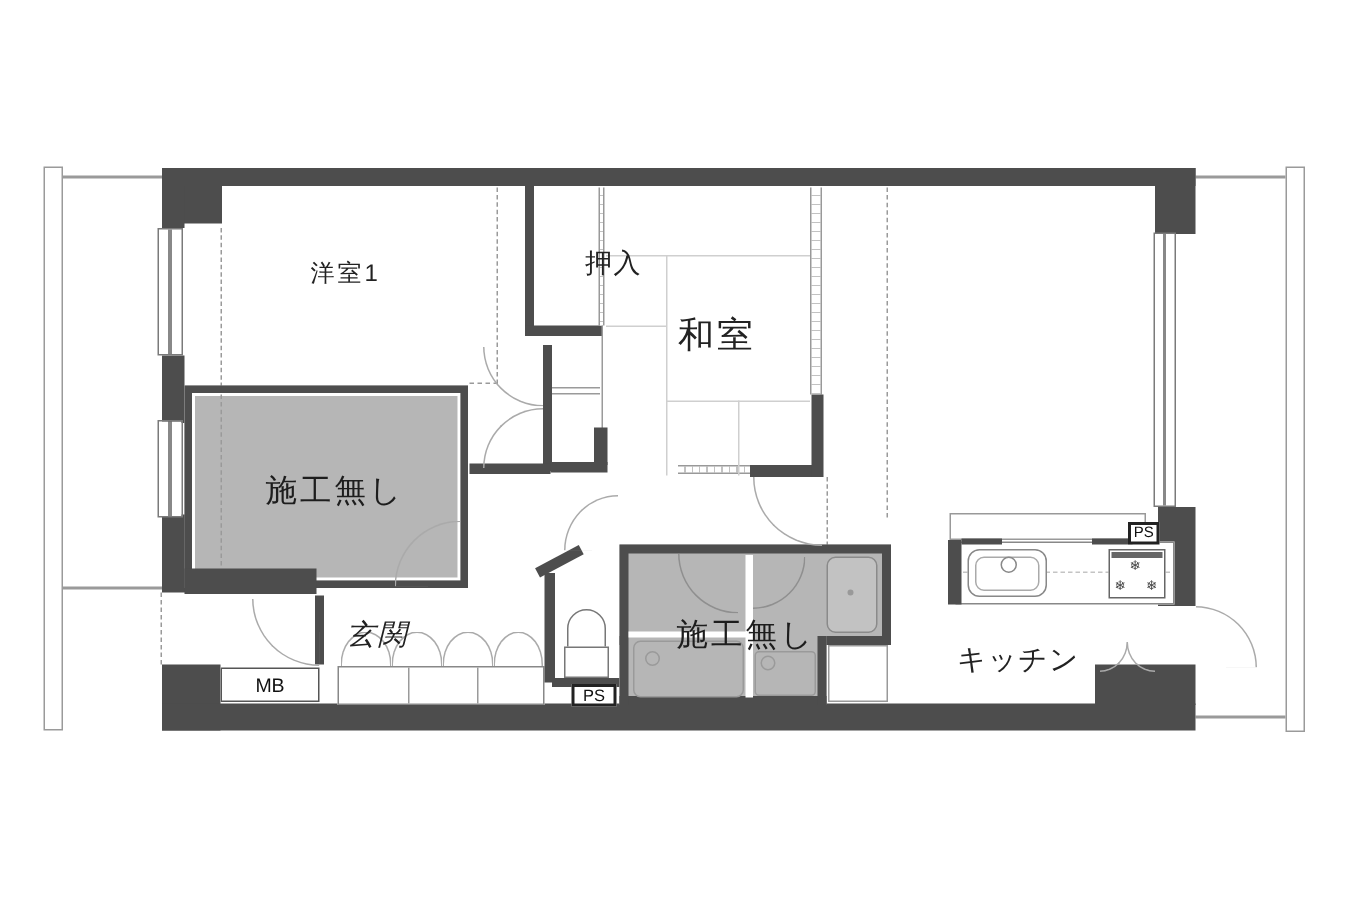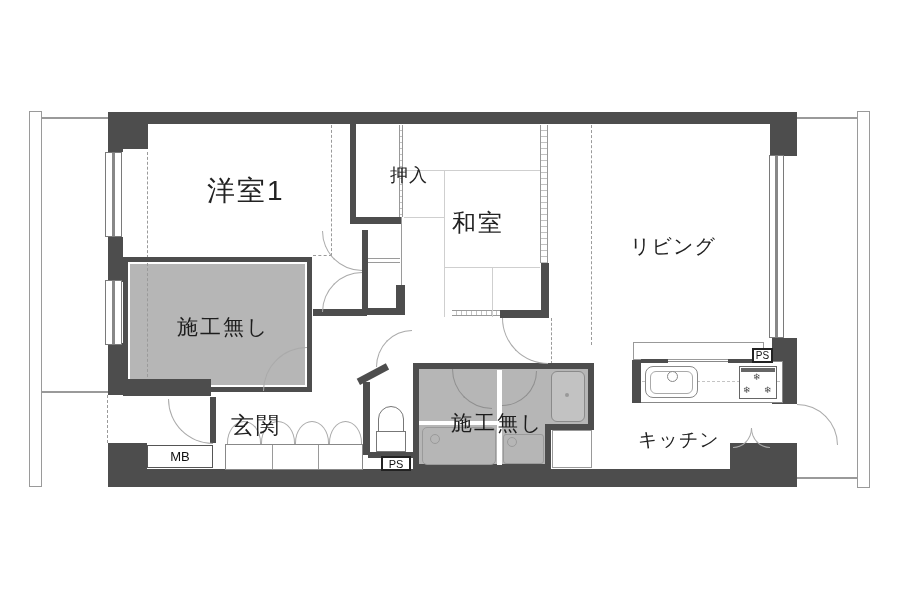--- a/index.html
+++ b/index.html
@@ -149,22 +149,21 @@
   <span class="snow" style="left:753px;top:373px;">❄</span>
   <span class="snow" style="left:743px;top:386px;">❄</span>
   <span class="snow" style="left:764px;top:386px;">❄</span>
   <div class="boxlab" style="left:752px;top:348px;width:21px;height:15px;border:2px solid #222;font-size:10px;">
     <span>PS</span>
   </div>
   <div class="arc br" style="left:733px;top:428px;width:19px;height:20px;"></div>
   <div class="arc bl" style="left:751px;top:428px;width:19px;height:20px;"></div>
   <div class="arc tr" style="left:797px;top:404px;width:41px;height:41px;"></div>
 
-  <div class="label" style="left:207px;top:172px;font-size:28px;">洋室1</div>
+  <div class="label" style="left:207px;top:172px;font-size:16px;">洋室1</div>
   <div class="label" style="left:356px;top:163px;font-size:18px;letter-spacing:1px;padding-left:34px;">押入</div>
   <div class="label" style="left:452px;top:207px;font-size:24px;">和室</div>
-  <div class="label" style="left:630px;top:233px;font-size:20px;letter-spacing:1px;">リビング</div>
   <div class="label" style="left:177px;top:313px;font-size:21px;color:#1d1d1d;">施工無し</div>
   <div class="label" style="left:451px;top:409px;font-size:21px;color:#1d1d1d;">施工無し</div>
-  <div class="label" style="left:231px;top:410px;font-size:23px;">玄関</div>
+  <div class="label" style="left:231px;top:410px;font-size:19px;font-style:italic;">玄関</div>
   <div class="label" style="left:638px;top:427px;font-size:19px;letter-spacing:1px;">キッチン</div>
 
 </div>
 
 </body></html>

